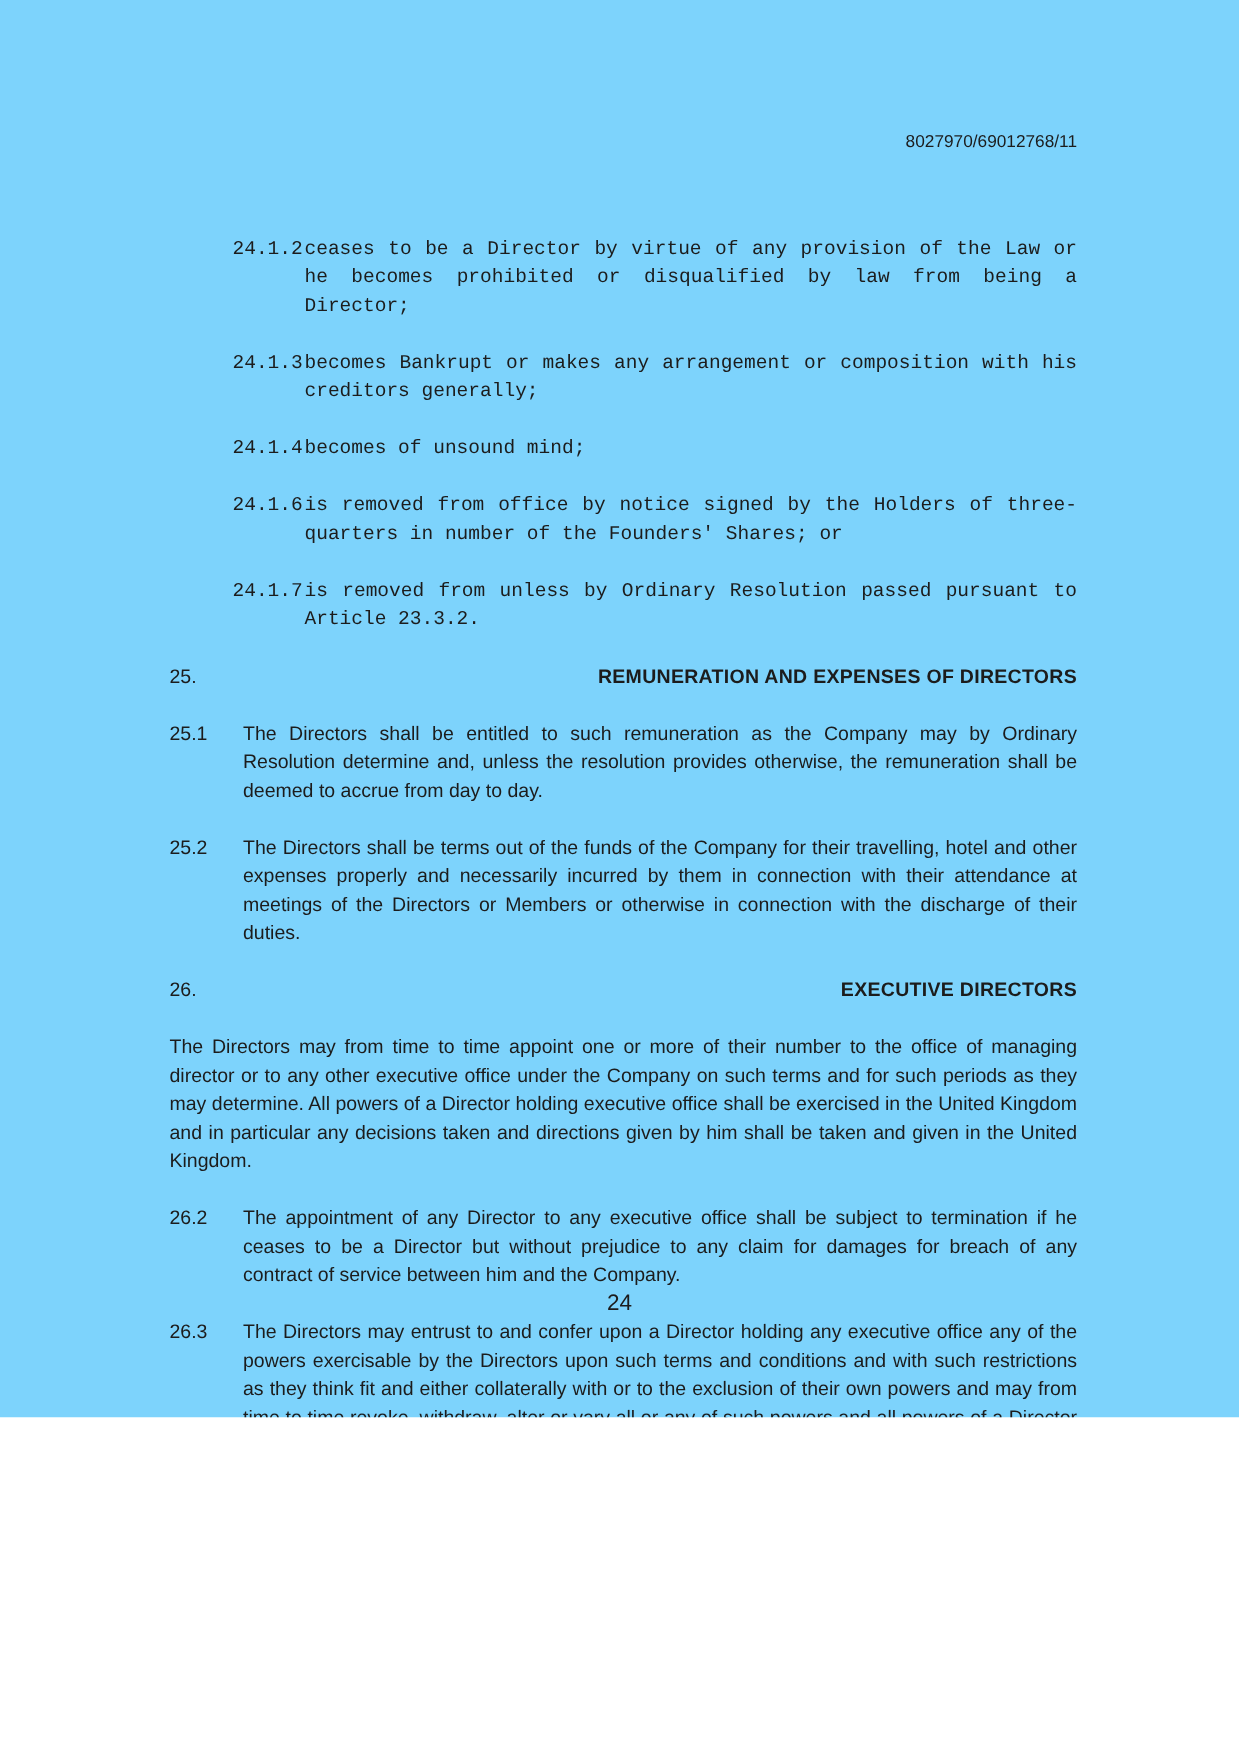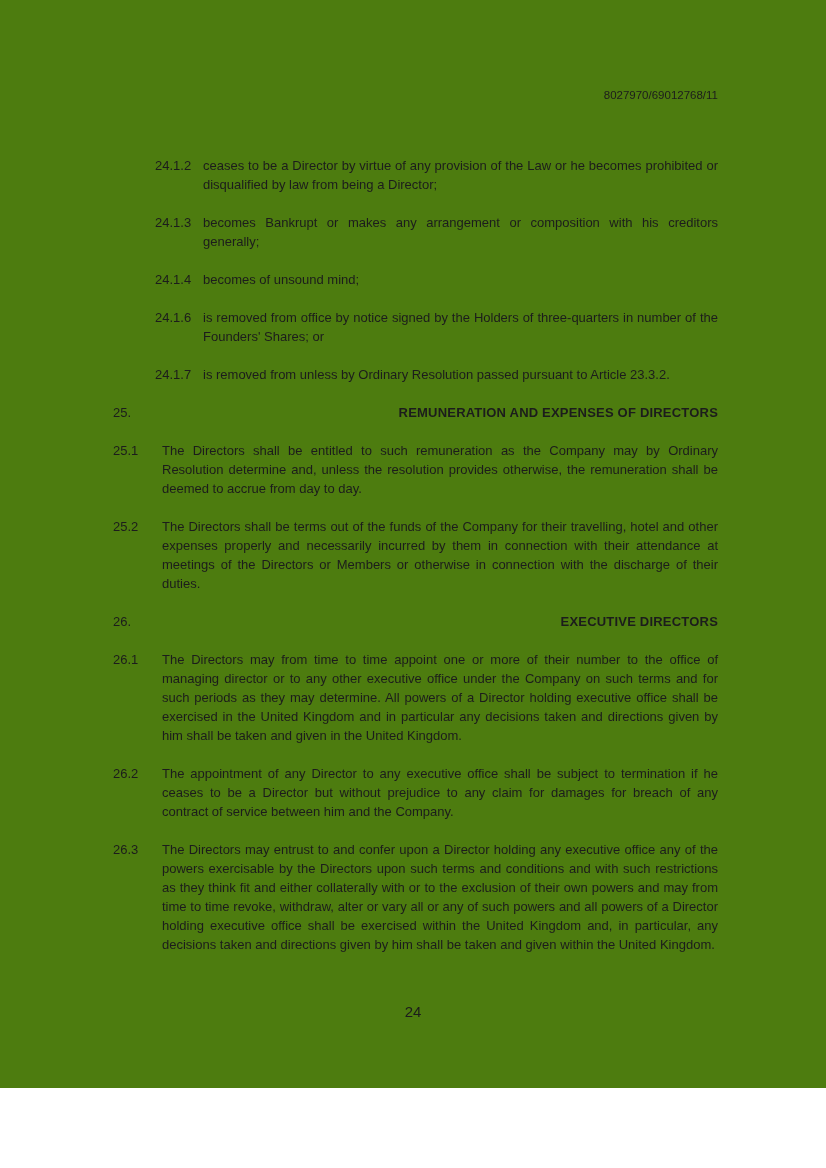--- a/index.html
+++ b/index.html
@@ -3,22 +3,22 @@
 <meta charset="utf-8">
 <style>
   html, body {
     margin: 0;
     padding: 0;
     background: #ffffff;
   }
   .page {
     position: relative;
     width: 826px;
-    height: 1088px;
-    background: #4d7c0f;
+    height: 945px;
+    background: #7dd3fc;
     font-family: "Liberation Sans", sans-serif;
     font-size: 13px;
     color: #1c1c1c;
     overflow: hidden;
   }
   .doc-ref {
     position: absolute;
     top: 89px;
     right: 108px;
     font-size: 11.5px;
@@ -38,20 +38,21 @@
   .block .num {
     flex: 0 0 49px;
     text-align: left;
   }
   .block .text {
     flex: 1;
     text-align: justify;
   }
   .subclause {
     padding-left: 42px;
+    font-family: Liberation Mono, monospace;
   }
   .subclause .num {
     flex: 0 0 48px;
   }
   .heading-block {
     margin-top: 14px;
     gap: 31px;
   }
   .heading-block .text {
     font-weight: bold;
@@ -116,21 +117,20 @@
       <div class="num">25.2</div>
       <div class="text">The Directors shall be terms out of the funds of the Company for their travelling, hotel and other expenses properly and necessarily incurred by them in connection with their attendance at meetings of the Directors or Members or otherwise in connection with the discharge of their duties.</div>
     </div>
 
     <div class="block heading-block">
       <div class="num">26.</div>
       <div class="text">EXECUTIVE DIRECTORS</div>
     </div>
 
     <div class="block">
-      <div class="num">26.1</div>
       <div class="text">The Directors may from time to time appoint one or more of their number to the office of managing director or to any other executive office under the Company on such terms and for such periods as they may determine.  All powers of a Director holding executive office shall be exercised in the United Kingdom and in particular any decisions taken and directions given by him shall be taken and given in the United Kingdom.</div>
     </div>
 
     <div class="block">
       <div class="num">26.2</div>
       <div class="text">The appointment of any Director to any executive office shall be subject to termination if he ceases to be a Director but without prejudice to any claim for damages for breach of any contract of service between him and the Company.</div>
     </div>
 
     <div class="block">
       <div class="num">26.3</div>

